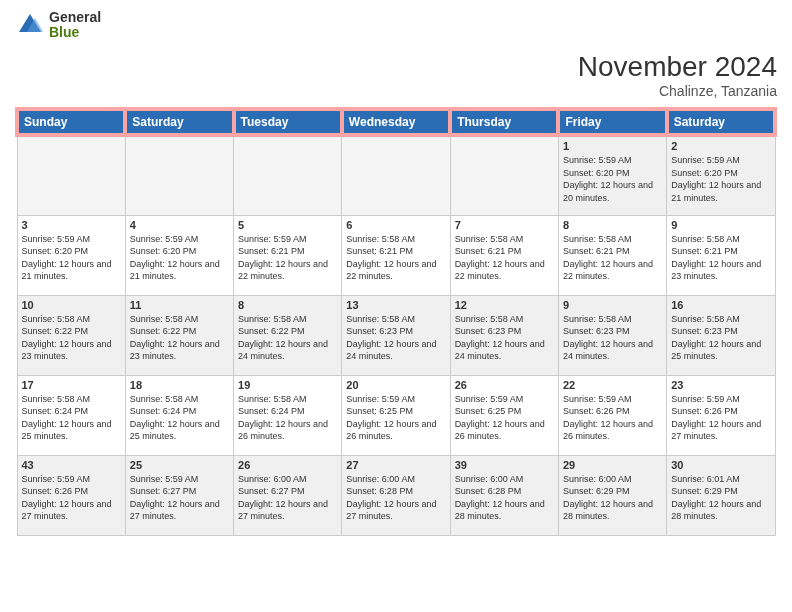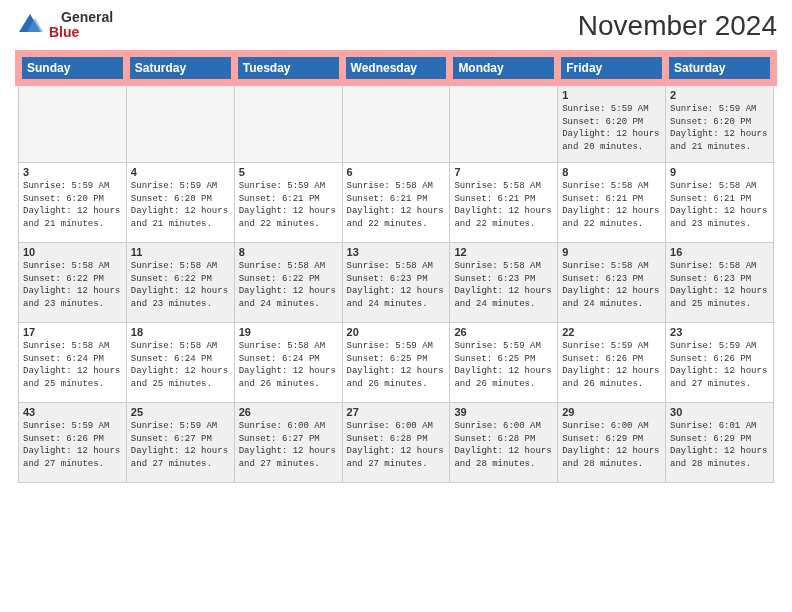--- a/index.html
+++ b/index.html
@@ -26,28 +26,29 @@
       align-items: center;
       gap: 4px;
     }
     .logo-text {
       display: flex;
       flex-direction: column;
       font-size: 14px;
       font-weight: bold;
       line-height: 1.1;
     }
-    .logo-general { color: #333; margin-left: 12px; }
-    .logo-blue { color: #b91c1c; }
+    .logo-general { color: #333; }
+    .logo-blue { color: #4d7c0f; }
     .logo-icon {
       width: 30px;
       height: 30px;
     }
     .title-section {
       text-align: right;
+      margin-top: 41px;
     }
     .month-title {
       font-size: 28px;
       color: #333;
       font-weight: normal;
     }
     .location {
       font-size: 14px;
       color: #555;
     }
@@ -55,21 +56,21 @@
       width: 100%;
       border-collapse: collapse;
       table-layout: fixed;
     }
     .calendar th {
       background: #2a6db5;
       color: #fff;
       text-align: left;
       padding: 4px 5px;
       font-size: 12px;
-      border: 7px solid #fca5a5;
+      border: 4px solid #fca5a5;
     }
     .calendar td {
       border: 1px solid #ccc;
       vertical-align: top;
       padding: 3px 4px;
       font-size: 9.5px;
       color: #333;
       height: 80px;
       background: #fff;
     }
@@ -79,21 +80,20 @@
     .day-number {
       font-size: 11px;
       font-weight: bold;
       display: block;
       margin-bottom: 2px;
     }
     .day-info {
       font-size: 9px;
       line-height: 1.4;
       color: #333;
-      font-family: Liberation Mono, monospace;
     }
     .shaded {
       background: #f0f0f0 !important;
     }
   </style>
 </head>
 <body>
 
 <div class="page">
   <div class="header">
@@ -102,31 +102,32 @@
         <polygon points="15,4 26,22 4,22" fill="#2a6db5"></polygon>
         <polygon points="20,8 28,22 12,22" fill="#5599dd" opacity="0.6"></polygon>
       </svg>
       <div class="logo-text">
         <span class="logo-general">General</span>
         <span class="logo-blue">Blue</span>
       </div>
     </div>
     <div class="title-section">
       <div class="month-title">November 2024</div>
+      <div class="location">Chalinze, Tanzania</div>
     </div>
   </div>
 
   <table class="calendar">
     <thead>
       <tr>
         <th>Sunday</th>
         <th>Saturday</th>
         <th>Tuesday</th>
         <th>Wednesday</th>
-        <th>Monday</th>
+        <th>Thursday</th>
         <th>Friday</th>
         <th>Saturday</th>
       </tr>
     </thead>
     <tbody id="calendar-body">
     <tr>
           <td class="empty"></td>
           <td class="empty"></td>
           <td class="empty"></td>
           <td class="empty"></td>

